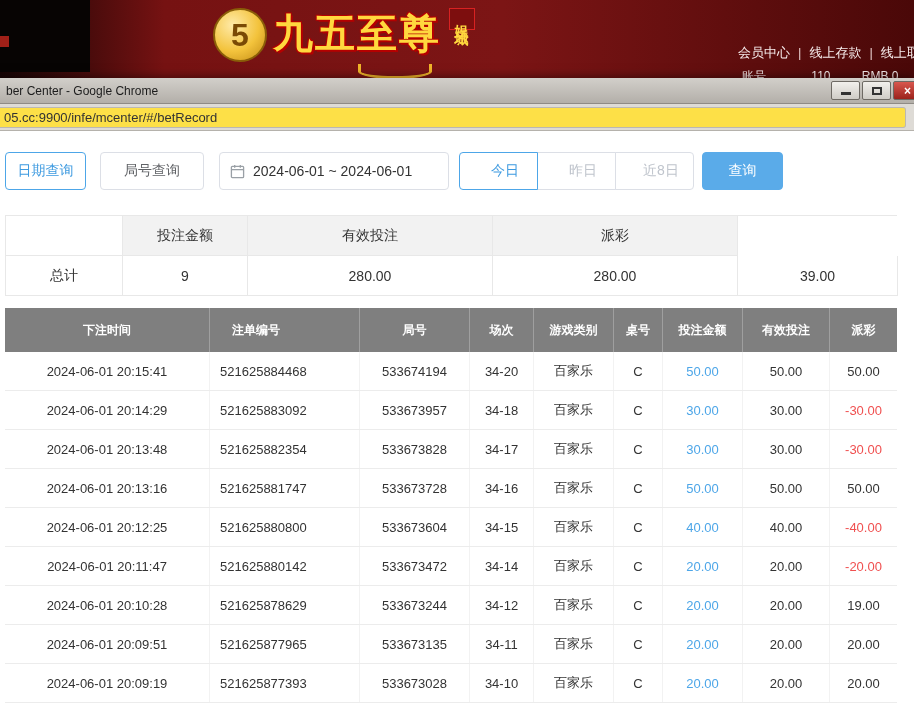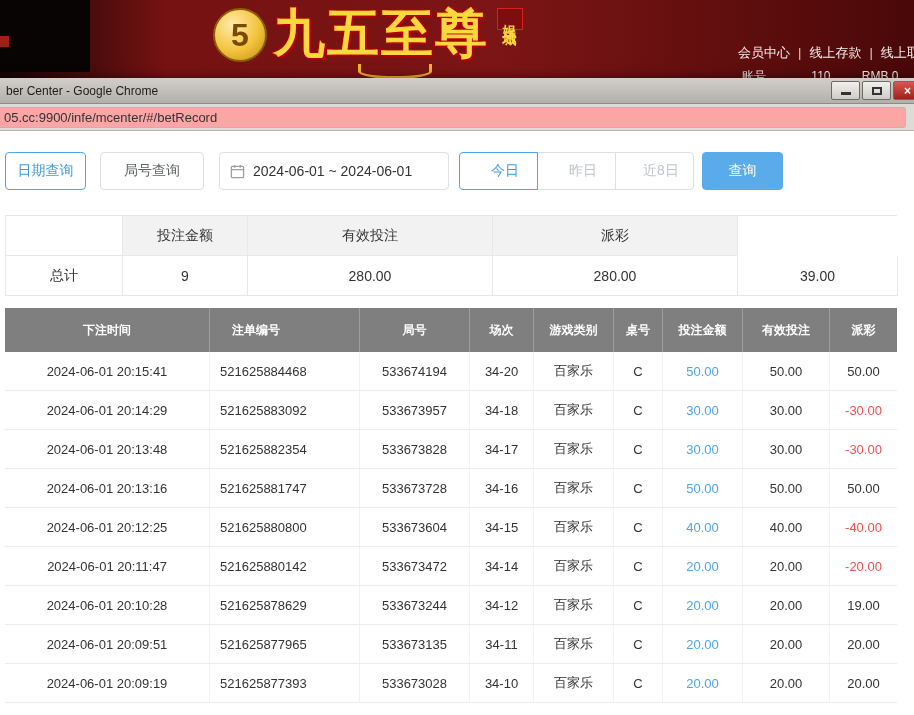--- a/index.html
+++ b/index.html
@@ -9,21 +9,21 @@
   
   .site-header { position:absolute; top:0; left:0; width:914px; height:100px;
     background:linear-gradient(90deg,#150404 0%,#761212 18%,#7c1515 55%,#4a0808 100%); }
   .black-block { position:absolute; top:0; left:0; width:90px; height:72px; background:#070403; }
   .red-chip { position:absolute; top:36px; left:0; width:9px; height:11px; background:#a02018; }
   .logo { position:absolute; top:2px; left:213px; display:flex; align-items:flex-start; }
   .coin { width:54px; height:54px; margin-top:6px; border-radius:50%;
     background:radial-gradient(circle at 35% 30%,#ffeaa8,#f3c33c 55%,#c28a14);
     border:2px solid #8a5e08; display:flex; align-items:center; justify-content:center;
     font-size:32px; font-weight:bold; color:#7a4a05; }
-  .logo-text { font-size:52px; font-weight:bold; color:#ffd83e; margin-left:6px; line-height:62px; letter-spacing:2px;
+  .logo-text { font-size:40px; font-weight:bold; color:#ffd83e; margin-left:6px; line-height:62px; letter-spacing:2px;
     text-shadow:2px 2px 0 #b50000,-1px -1px 0 #b50000,1px -1px 0 #b50000,-1px 1px 0 #b50000; white-space:nowrap; }
   .logo-vert { margin-left:8px; margin-top:6px; writing-mode:vertical-rl; text-orientation:upright;
     font-size:14px; font-weight:bold; color:#ffd83e; border:1px solid #d82222; background:#7d0e0e; padding:4px 3px; letter-spacing:4px; }
   .logo-swoosh { position:absolute; top:62px; left:145px; width:74px; height:15px;
     border:3px solid #f0b429; border-top:none; border-radius:0 0 50% 50%; }
   .site-nav { position:absolute; top:44px; left:738px; white-space:nowrap; color:#f7ecec; font-size:13px; }
   .nav-sep { margin:0 8px; color:#e3c6c6; }
   .nav-link { cursor:pointer; }
   .account-line { position:absolute; top:68px; left:742px; white-space:nowrap; color:#f7ecec; font-size:12px; }
   .account-line .acct-mid { margin-left:42px; }
@@ -38,21 +38,21 @@
   .win-btns { position:absolute; top:3px; right:-8px; display:flex; gap:2px; }
   .win-btn { width:29px; height:19px; border:1px solid #6e6a64; border-radius:2px;
     background:linear-gradient(180deg,#f2f0ec,#cfccc6); display:flex; align-items:flex-end; justify-content:center; cursor:pointer; }
   .win-btn.max { align-items:center; }
   .win-btn.close { background:linear-gradient(180deg,#d8574e,#9c231c); align-items:center; }
   .glyph-min { width:10px; height:3px; background:#333; margin-bottom:4px; }
   .glyph-max { width:10px; height:8px; border:2px solid #333; }
   .glyph-close { color:#fff; font-size:12px; font-weight:bold; line-height:1; }
 
   .url-bar { height:27px; background:#dedbd6; border-bottom:1px solid #b5b2ac; display:flex; align-items:center; }
-  .omnibox { flex:1; height:21px; margin-right:8px; background:#fca5a5; border:1px solid #bbb8b2; border-left:none;
+  .omnibox { flex:1; height:21px; margin-right:8px; background:#fde047; border:1px solid #bbb8b2; border-left:none;
     border-radius:0 3px 3px 0; display:flex; align-items:center; padding-left:4px; font-size:13px; color:#333; }
 
   .page { position:relative; height:584px; background:#fff; padding:0 17px 0 5px; }
 
   
   .filter-bar { margin-top:21px; display:flex; align-items:flex-end; height:38px; }
   button { font-family:inherit; }
   .btn { height:38px; border-radius:4px; font-size:14px; background:#fff; cursor:pointer; }
   .btn-date { width:81px; border:1px solid #4da6e8; color:#3d9ae0; }
   .btn-round { width:104px; margin-left:14px; border:1px solid #dcdfe6; color:#606266; }

